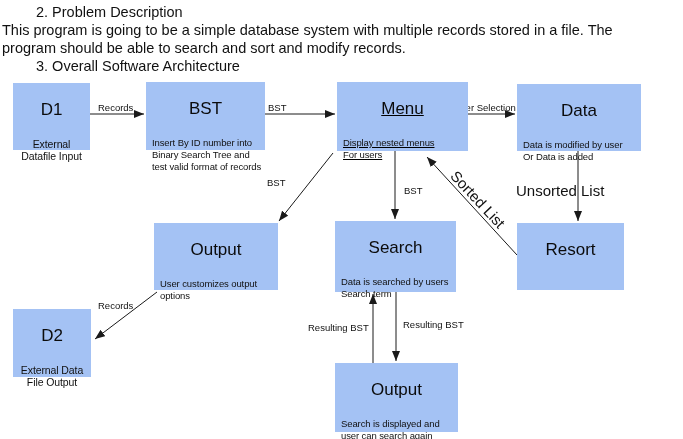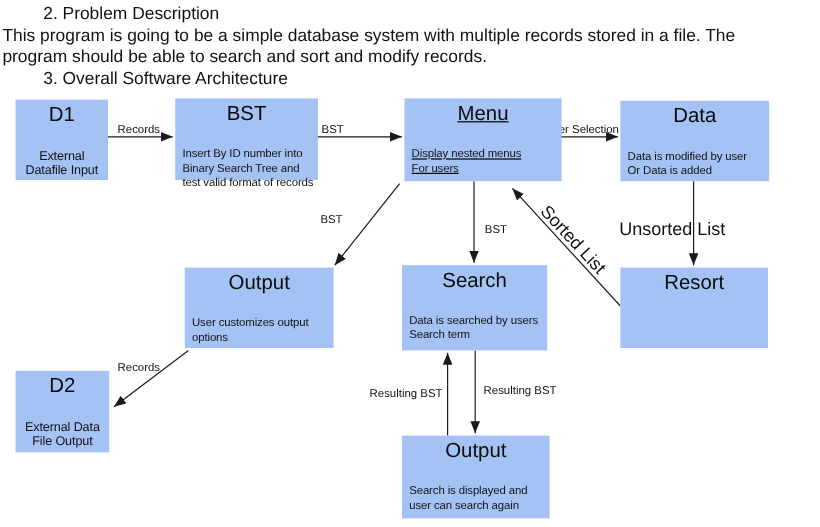--- a/index.html
+++ b/index.html
@@ -11,21 +11,21 @@
     position:absolute; font-size:14.5px; line-height:18px; white-space:nowrap;
     color:#111;
   }
   .diagram { position:absolute; left:0; top:0; width:683px; height:439px; }
   .arrow-layer { position:absolute; left:0; top:0; }
   .box {
     position:absolute; background:var(--box-fill,#a4c2f4);
     box-sizing:border-box;
   }
   .box-title {
-    font-size:17px; line-height:20px; text-align:center; padding-top:3px;
+    font-size:17px; line-height:20px; text-align:center; padding-top:17px;
     color:#0b0b0b;
   }
   .box-body {
     font-size:9.5px; letter-spacing:-0.1px; line-height:12px; margin-top:18px;
     padding-left:6px; color:#111;
   }
   .box-body div { white-space:nowrap; }
   .box.center .box-body { padding-left:0; text-align:center; font-size:10.5px; }
   .arrow-layer text {
     fill:#111; font-family:"Liberation Sans", sans-serif;
@@ -110,21 +110,21 @@
           <div>options</div>
         </div>
       </div>
       <div class="box" style="left: 335px; top: 221px; width: 121px; height: 71px;">
         <div class="box-title">Search</div>
         <div class="box-body">
           <div>Data is searched by users</div>
           <div>Search term</div>
         </div>
       </div>
-      <div class="box" style="left: 517px; top: 223px; width: 123px; height: 67px;">
+      <div class="box" style="left: 517px; top: 223px; width: 107px; height: 67px;">
         <div class="box-title">Resort</div>
       </div>
       <div class="box center" style="left: 13px; top: 309px; width: 78px; height: 68px;">
         <div class="box-title">D2</div>
         <div class="box-body">
           <div>External Data</div>
           <div>File Output</div>
         </div>
       </div>
       <div class="box" style="left: 335px; top: 363px; width: 123px; height: 69px;">

